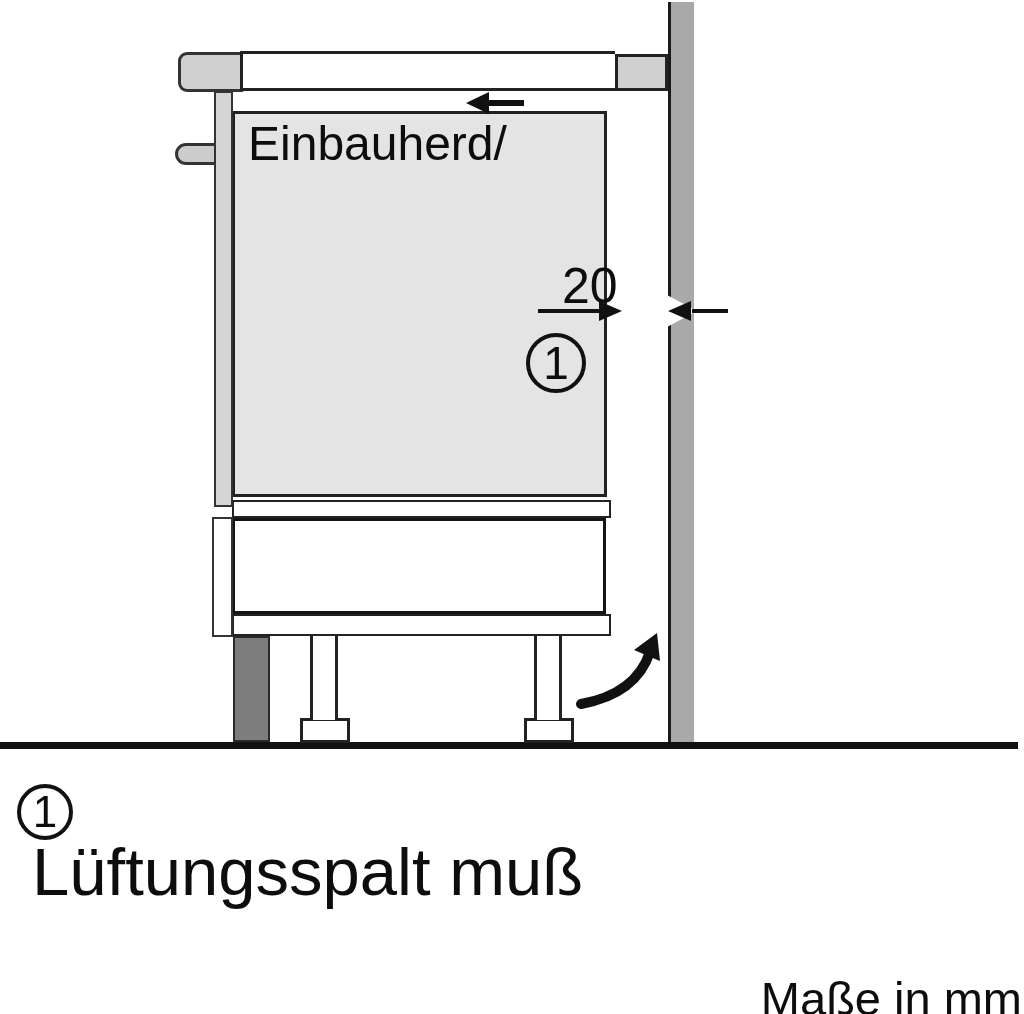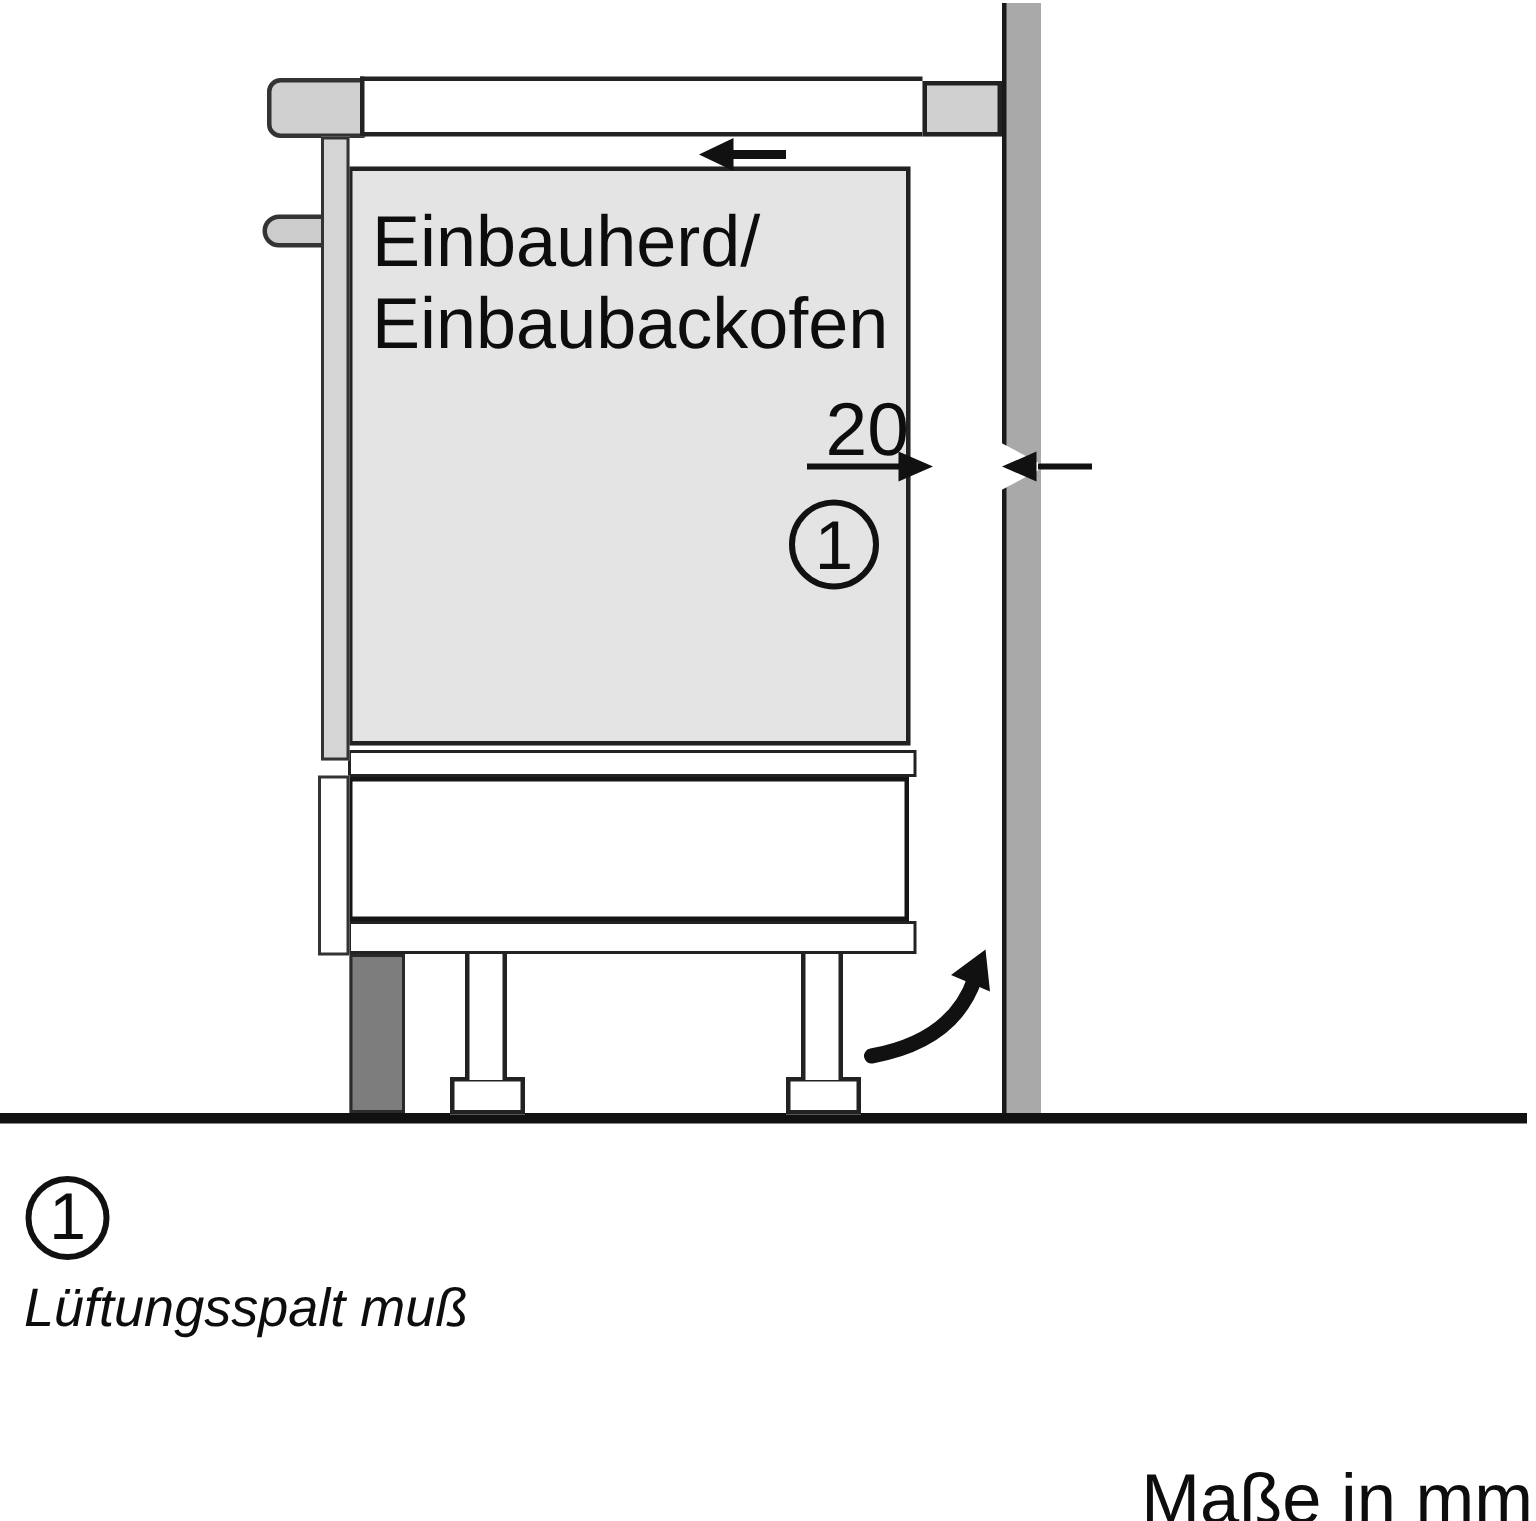--- a/index.html
+++ b/index.html
@@ -46,47 +46,47 @@
   }
   .side-panel {
     left: 212px; top: 517px; width: 21px; height: 120px;
     background: #fff; border: 2px solid #333; z-index: 3;
   }
 
   
   .oven-box {
     left: 232px; top: 111px; width: 375px; height: 386px;
     background: #e4e4e4; border: 3px solid #222; z-index: 1;
-    padding: 20px 0 0 13px;
+    padding: 2px 0 0 13px;
   }
   .oven-label { font-size: 48px; line-height: 55px; white-space: nowrap; }
 
   
   .rail-upper { left: 232px; top: 500px; width: 379px; height: 18px; background: #fff; border: 2px solid #222; z-index: 2; }
   .drawer    { left: 232px; top: 518px; width: 374px; height: 96px; background: #fff; border: 3px solid #151515; z-index: 1; }
   .rail-lower{ left: 232px; top: 614px; width: 379px; height: 22px; background: #fff; border: 2px solid #222; z-index: 2; }
   .plinth    { left: 233px; top: 636px; width: 37px; height: 106px; background: #7d7d7d; border: 2px solid #2a2a2a; z-index: 1; }
 
   .leg-col  { top: 636px; width: 28px; height: 84px; background: #fff;
               border-left: 3px solid #222; border-right: 3px solid #222; z-index: 3; }
   .leg-col.front { left: 310px; } .leg-col.rear { left: 534px; }
   .leg-foot { top: 718px; width: 50px; height: 25px; background: #fff; border: 3px solid #222; z-index: 2; }
   .leg-foot.front { left: 300px; } .leg-foot.rear { left: 524px; }
 
   
-  .gap-label { left: 534px; top: 261px; width: 72px; text-align: right;
+  .gap-label { left: 562px; top: 261px; width: 72px; text-align: left;
                font-size: 50px; line-height: 50px; z-index: 5; }
   .badge {
     border: 4px solid #111; border-radius: 50%; background: transparent;
     display: flex; align-items: center; justify-content: center; z-index: 5;
   }
   .badge.in-diagram { left: 526px; top: 333px; width: 60px; height: 60px; font-size: 46px; }
   .badge.in-legend  { left: 17px;  top: 784px; width: 56px; height: 56px; font-size: 44px; background:#fff; }
 
-  .legend-text { left: 16px; top: 845px; font-size: 36px; line-height: 53px; white-space: nowrap; font-style: italic; }
+  .legend-text { left: 32px; top: 845px; font-size: 67px; line-height: 53px; white-space: nowrap; }
   .units-note  { left: 550px; top: 971px; width: 472px; text-align: right; font-size: 47px; }
 
   .overlay { left: 0; top: 0; width: 1024px; height: 1014px; z-index: 10; pointer-events: none; }
 </style>
 </head>
 <body>
 
 <div id="stage">
 
   <div class="abs wall"></div>
@@ -95,21 +95,20 @@
   <div class="abs worktop-cap"></div>
   <div class="abs worktop-band"></div>
   <div class="abs worktop-block"></div>
 
   <div class="abs door-handle"></div>
   <div class="abs door-panel"></div>
   <div class="abs side-panel"></div>
 
   <div class="abs oven-box">
     <div class="oven-label">Einbauherd/</div>
-    <div class="oven-label">Einbaubackofen</div>
   </div>
 
   <div class="abs rail-upper"></div>
   <div class="abs drawer"></div>
   <div class="abs rail-lower"></div>
   <div class="abs plinth"></div>
   <div class="abs leg-foot front"></div>
   <div class="abs leg-foot rear"></div>
   <div class="abs leg-col front"></div>
   <div class="abs leg-col rear"></div>

